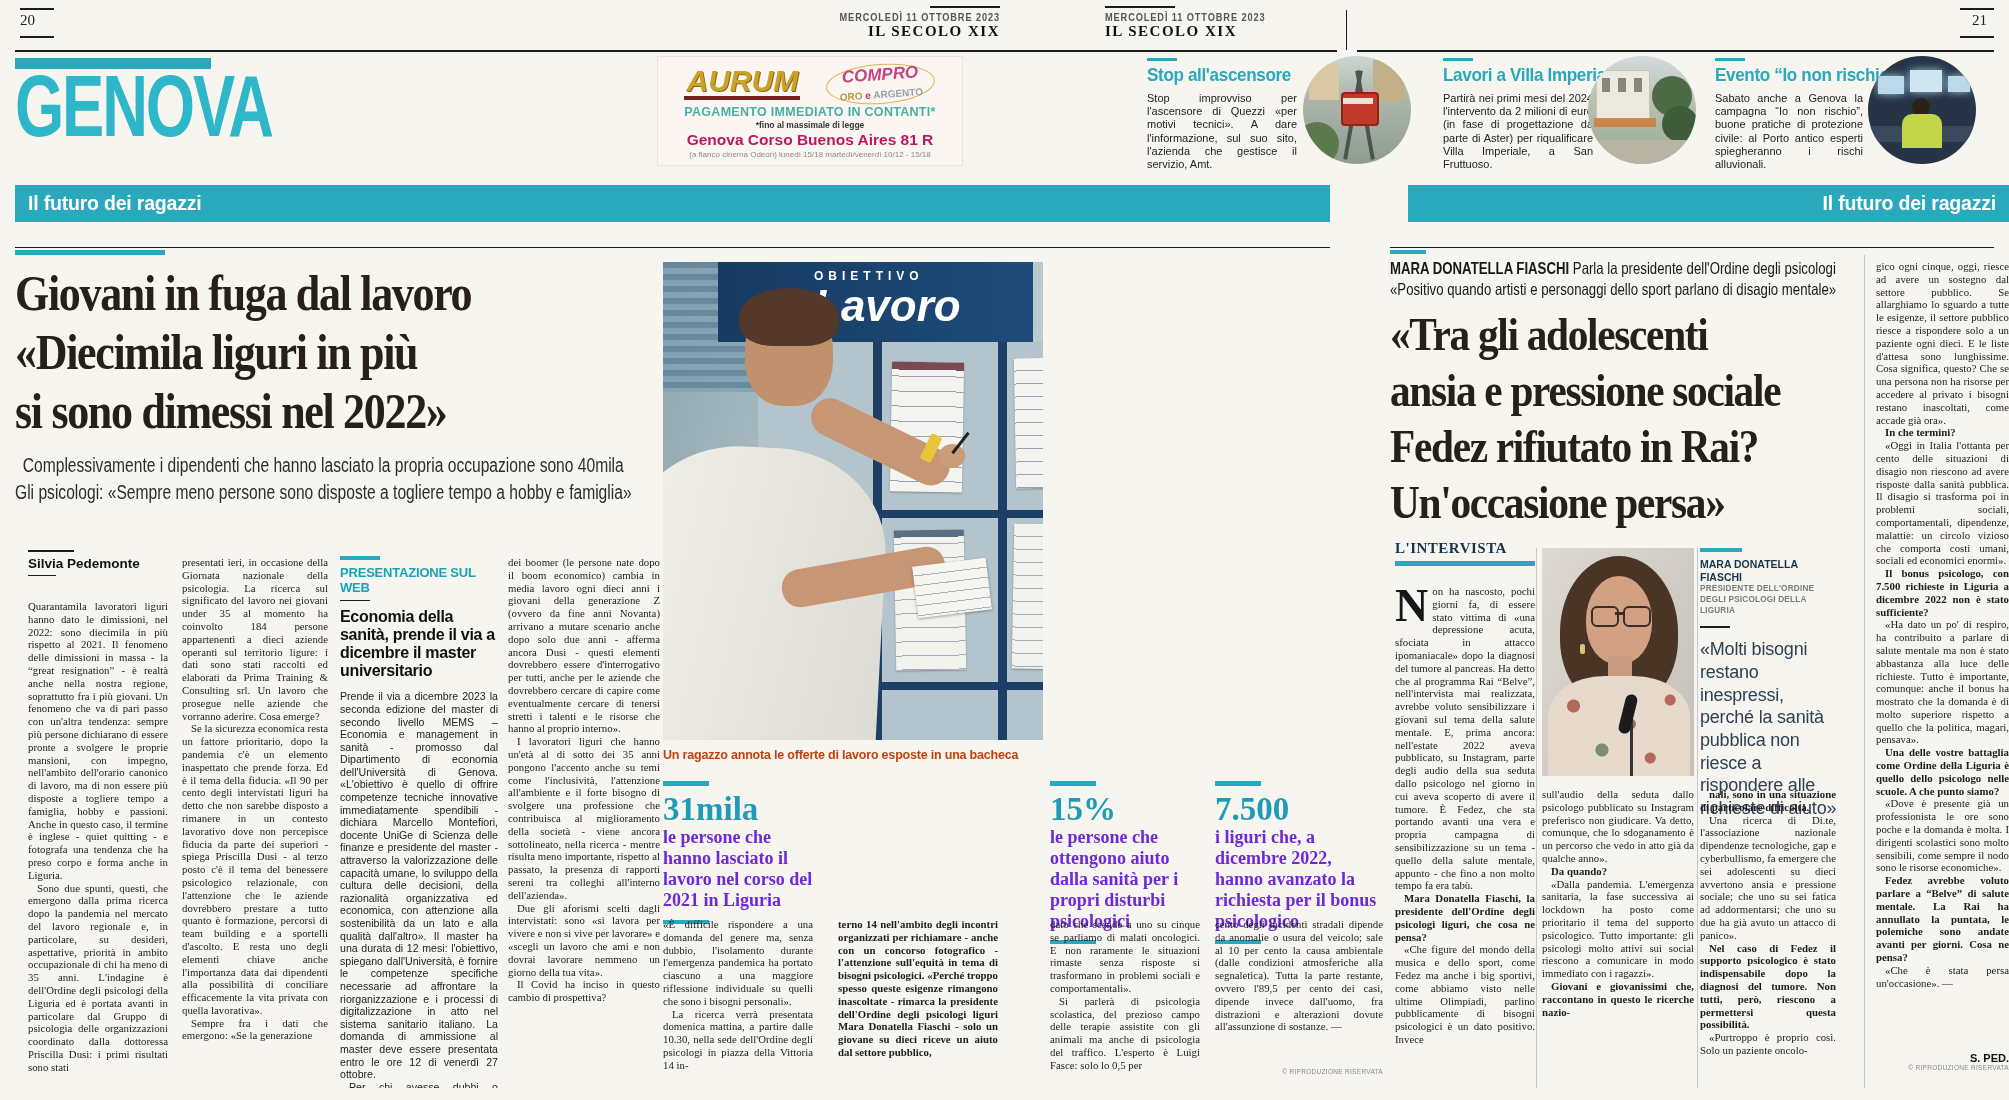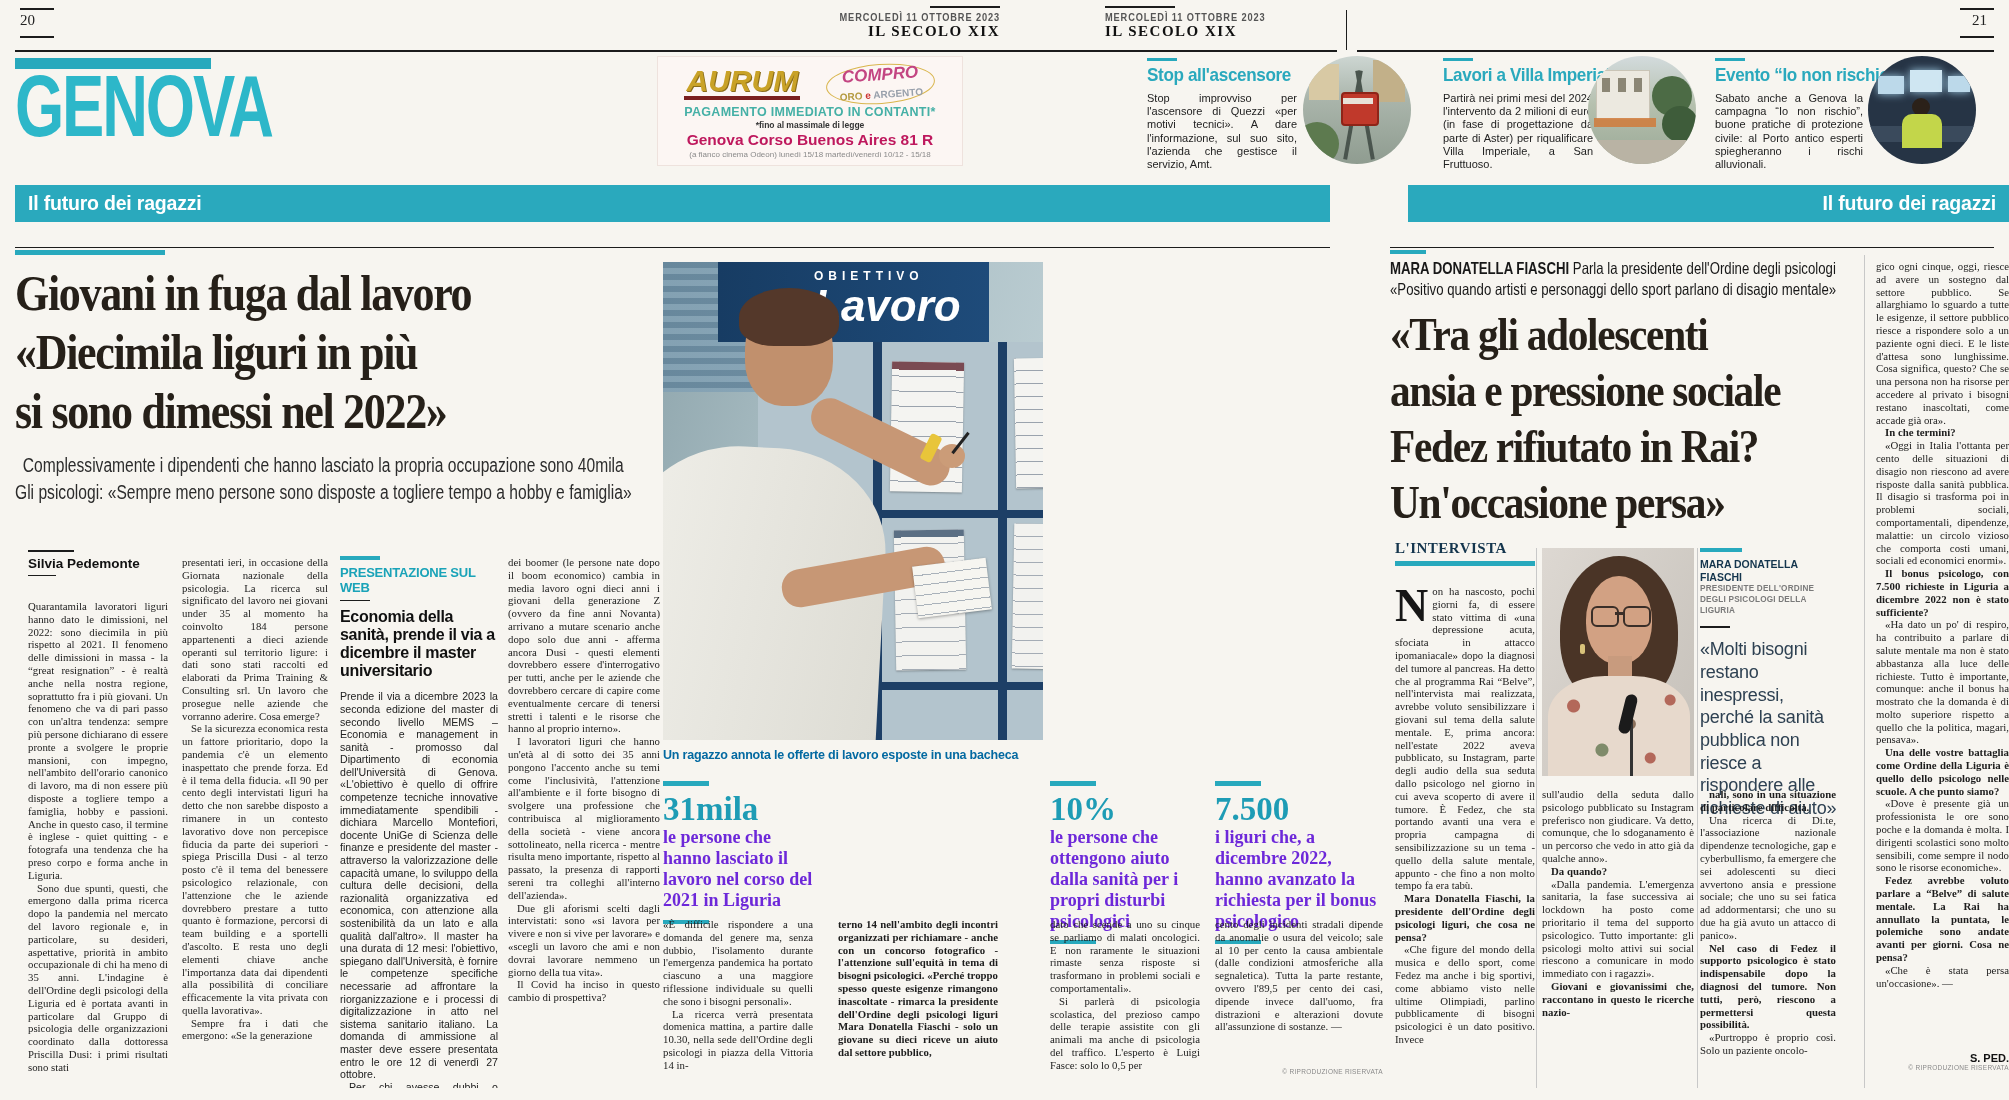--- a/index.html
+++ b/index.html
@@ -72,21 +72,21 @@
 
   
   .stat-value{font-family:"Liberation Serif",serif;font-weight:bold;font-size:33px;line-height:1;color:#1e9cb5;}
   .stat-label{font-family:"Liberation Serif",serif;font-weight:bold;font-size:18px;line-height:1.16;color:#6d28d9;margin-top:1px;}
 
   
   .interv-label{font-family:"Liberation Serif",serif;font-weight:bold;font-size:15px;letter-spacing:.5px;color:#14354d;}
   .credit-name{font-weight:800;font-size:10.5px;color:#14354d;line-height:1.25;}
   .credit-role{font-size:8.2px;color:#7a7a7a;line-height:1.3;font-weight:bold;letter-spacing:.2px;}
   .pullquote{font-size:18px;line-height:1.26;color:#2e4152;letter-spacing:-.2px;}
-  .caption{font-weight:bold;font-size:12.5px;color:#0369a1;letter-spacing:-.2px;}
+  .caption{font-weight:bold;font-size:12.5px;color:#c2410c;letter-spacing:-.2px;}
   .sig{font-weight:bold;font-size:11px;text-align:right;color:#111;}
   .copyr{font-size:6.5px;color:#8a8a8a;text-align:right;letter-spacing:.3px;}
 
   
   .ph{overflow:hidden;position:absolute;}
   .board-band-brand{color:#fff;font-weight:bold;}
 </style>
 </head>
 <body>
 
@@ -225,21 +225,21 @@
 
   <div class="abs bodycol" style="left:508px;top:556px;width:152px;height:532px;">
       <p>dei boomer (le persone nate dopo il boom economico) cambia in media lavoro ogni dieci anni i giovani della generazione Z (ovvero da fine anni Novanta) arrivano a mutare scenario anche dopo solo due anni - afferma ancora Dusi - questi elementi dovrebbero essere d'interrogativo per tutti, anche per le aziende che dovrebbero cercare di capire come eventualmente cercare di tenersi stretti i talenti e le risorse che hanno al proprio interno».</p>
       <p>I lavoratori liguri che hanno un'età al di sotto dei 35 anni pongono l'accento anche su temi come l'inclusività, l'attenzione all'ambiente e il forte bisogno di svolgere una professione che contribuisca al miglioramento della società - viene ancora sottolineato, nella ricerca - mentre risulta meno importante, rispetto al passato, la presenza di rapporti sereni tra colleghi all'interno dell'azienda».</p>
       <p>Due gli aforismi scelti dagli intervistati: sono «si lavora per vivere e non si vive per lavorare» e «scegli un lavoro che ami e non dovrai lavorare nemmeno un giorno della tua vita».</p>
       <p>Il Covid ha inciso in questo cambio di prospettiva?</p>
     </div>
 
   <div class="ph" style="left:663px;top:262px;width:380px;height:478px;background:linear-gradient(105deg,#8fa6ad 0%,#a8bcc2 35%,#c2d3d8 100%);">
     <div class="abs" style="left:0;top:0;width:130px;height:130px;background:repeating-linear-gradient(180deg,#5a7d96 0 6px,#7f9fb4 6px 12px);opacity:.75;"></div>
-    <div class="abs" style="left:55px;top:0;width:271px;height:80px;background:linear-gradient(90deg,#173c63,#1e4b7a);">
+    <div class="abs" style="left:55px;top:0;width:315px;height:80px;background:linear-gradient(90deg,#173c63,#1e4b7a);">
       <div class="abs board-band-brand" style="left:96px;top:7px;font-size:12px;letter-spacing:5px;">OBIETTIVO</div>
       <div class="abs" style="left:62px;top:32px;width:24px;height:24px;border-radius:50%;background:linear-gradient(90deg,#2e8b57 0 40%,#f2f2f2 40% 60%,#cc2b2b 60%);"></div>
       <div class="abs board-band-brand" style="left:96px;top:22px;font-size:44px;font-style:italic;line-height:1;">Lavoro</div>
     </div>
     <div class="abs" style="left:95px;top:80px;width:285px;height:398px;background:#b3c4cd;"></div>
     <div class="abs" style="left:210px;top:80px;width:9px;height:398px;background:#1d3f66;"></div>
     <div class="abs" style="left:335px;top:80px;width:9px;height:398px;background:#1d3f66;"></div>
     <div class="abs" style="left:95px;top:248px;width:285px;height:8px;background:#1d3f66;"></div>
     <div class="abs" style="left:95px;top:420px;width:285px;height:8px;background:#1d3f66;"></div>
     <div class="abs" style="left:228px;top:100px;width:72px;height:130px;background:#f4f4f1;transform:rotate(1deg);box-shadow:0 1px 2px rgba(0,0,0,.3);background-image:linear-gradient(180deg,#7a4a52 0 8px,transparent 8px),repeating-linear-gradient(180deg,transparent 0 14px,#9aa3ad 14px 15px);"></div>
@@ -261,21 +261,21 @@
   <div class="abs caption" style="left:663px;top:748px;width:400px;">Un ragazzo annota le offerte di lavoro esposte in una bacheca</div>
 
   <div class="abs" style="left:663px;top:781px;width:150px;">
     <div class="trule" style="width:46px;height:5px;margin-bottom:7px;"></div>
     <div class="stat-value">31mila</div>
     <div class="stat-label">le persone che hanno lasciato il lavo­ro nel corso del 2021 in Liguria</div>
     <div class="trule" style="width:46px;height:4px;margin-top:9px;"></div>
   </div>
   <div class="abs" style="left:1050px;top:781px;width:150px;">
     <div class="trule" style="width:46px;height:5px;margin-bottom:7px;"></div>
-    <div class="stat-value">10%</div>
+    <div class="stat-value">15%</div>
     <div class="stat-label">le persone che ottengono aiuto dalla sanità per i propri disturbi psicologici</div>
     <div class="trule" style="width:46px;height:4px;margin-top:9px;"></div>
   </div>
   <div class="abs" style="left:1215px;top:781px;width:168px;">
     <div class="trule" style="width:46px;height:5px;margin-bottom:7px;"></div>
     <div class="stat-value">7.500</div>
     <div class="stat-label">i liguri che, a dicembre 2022, hanno avanzato la richiesta per il bonus psicologico</div>
     <div class="trule" style="width:46px;height:4px;margin-top:9px;"></div>
   </div>
 

